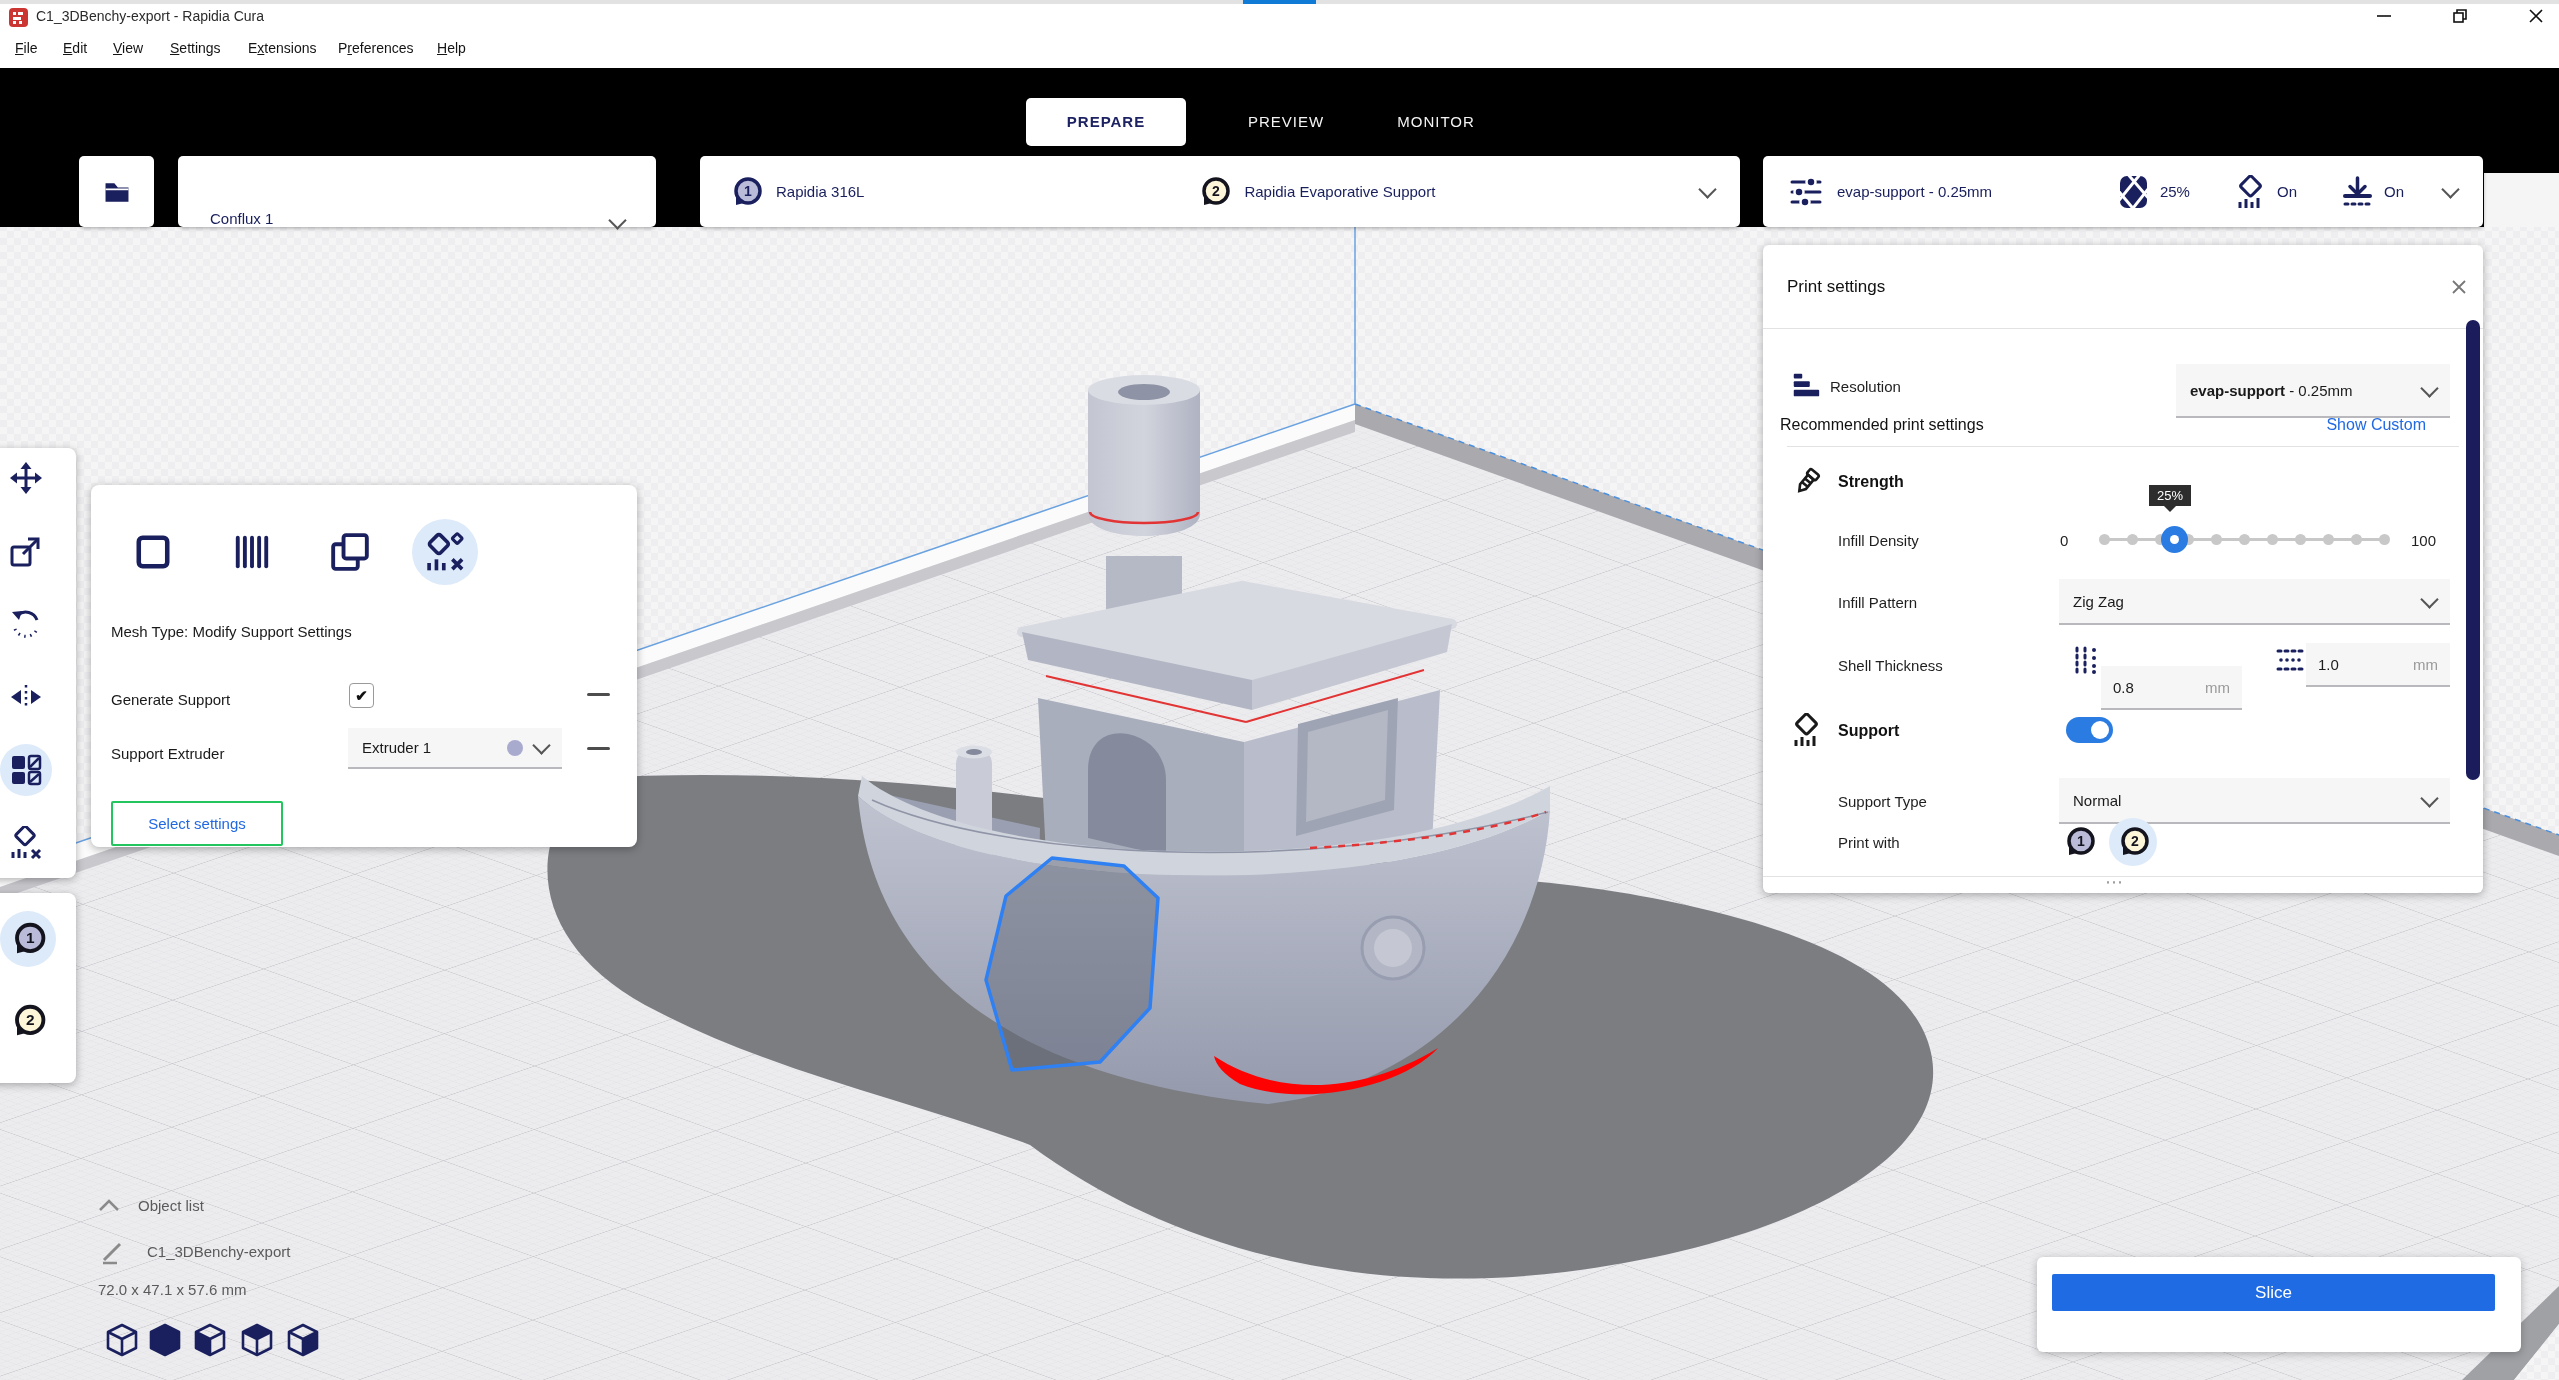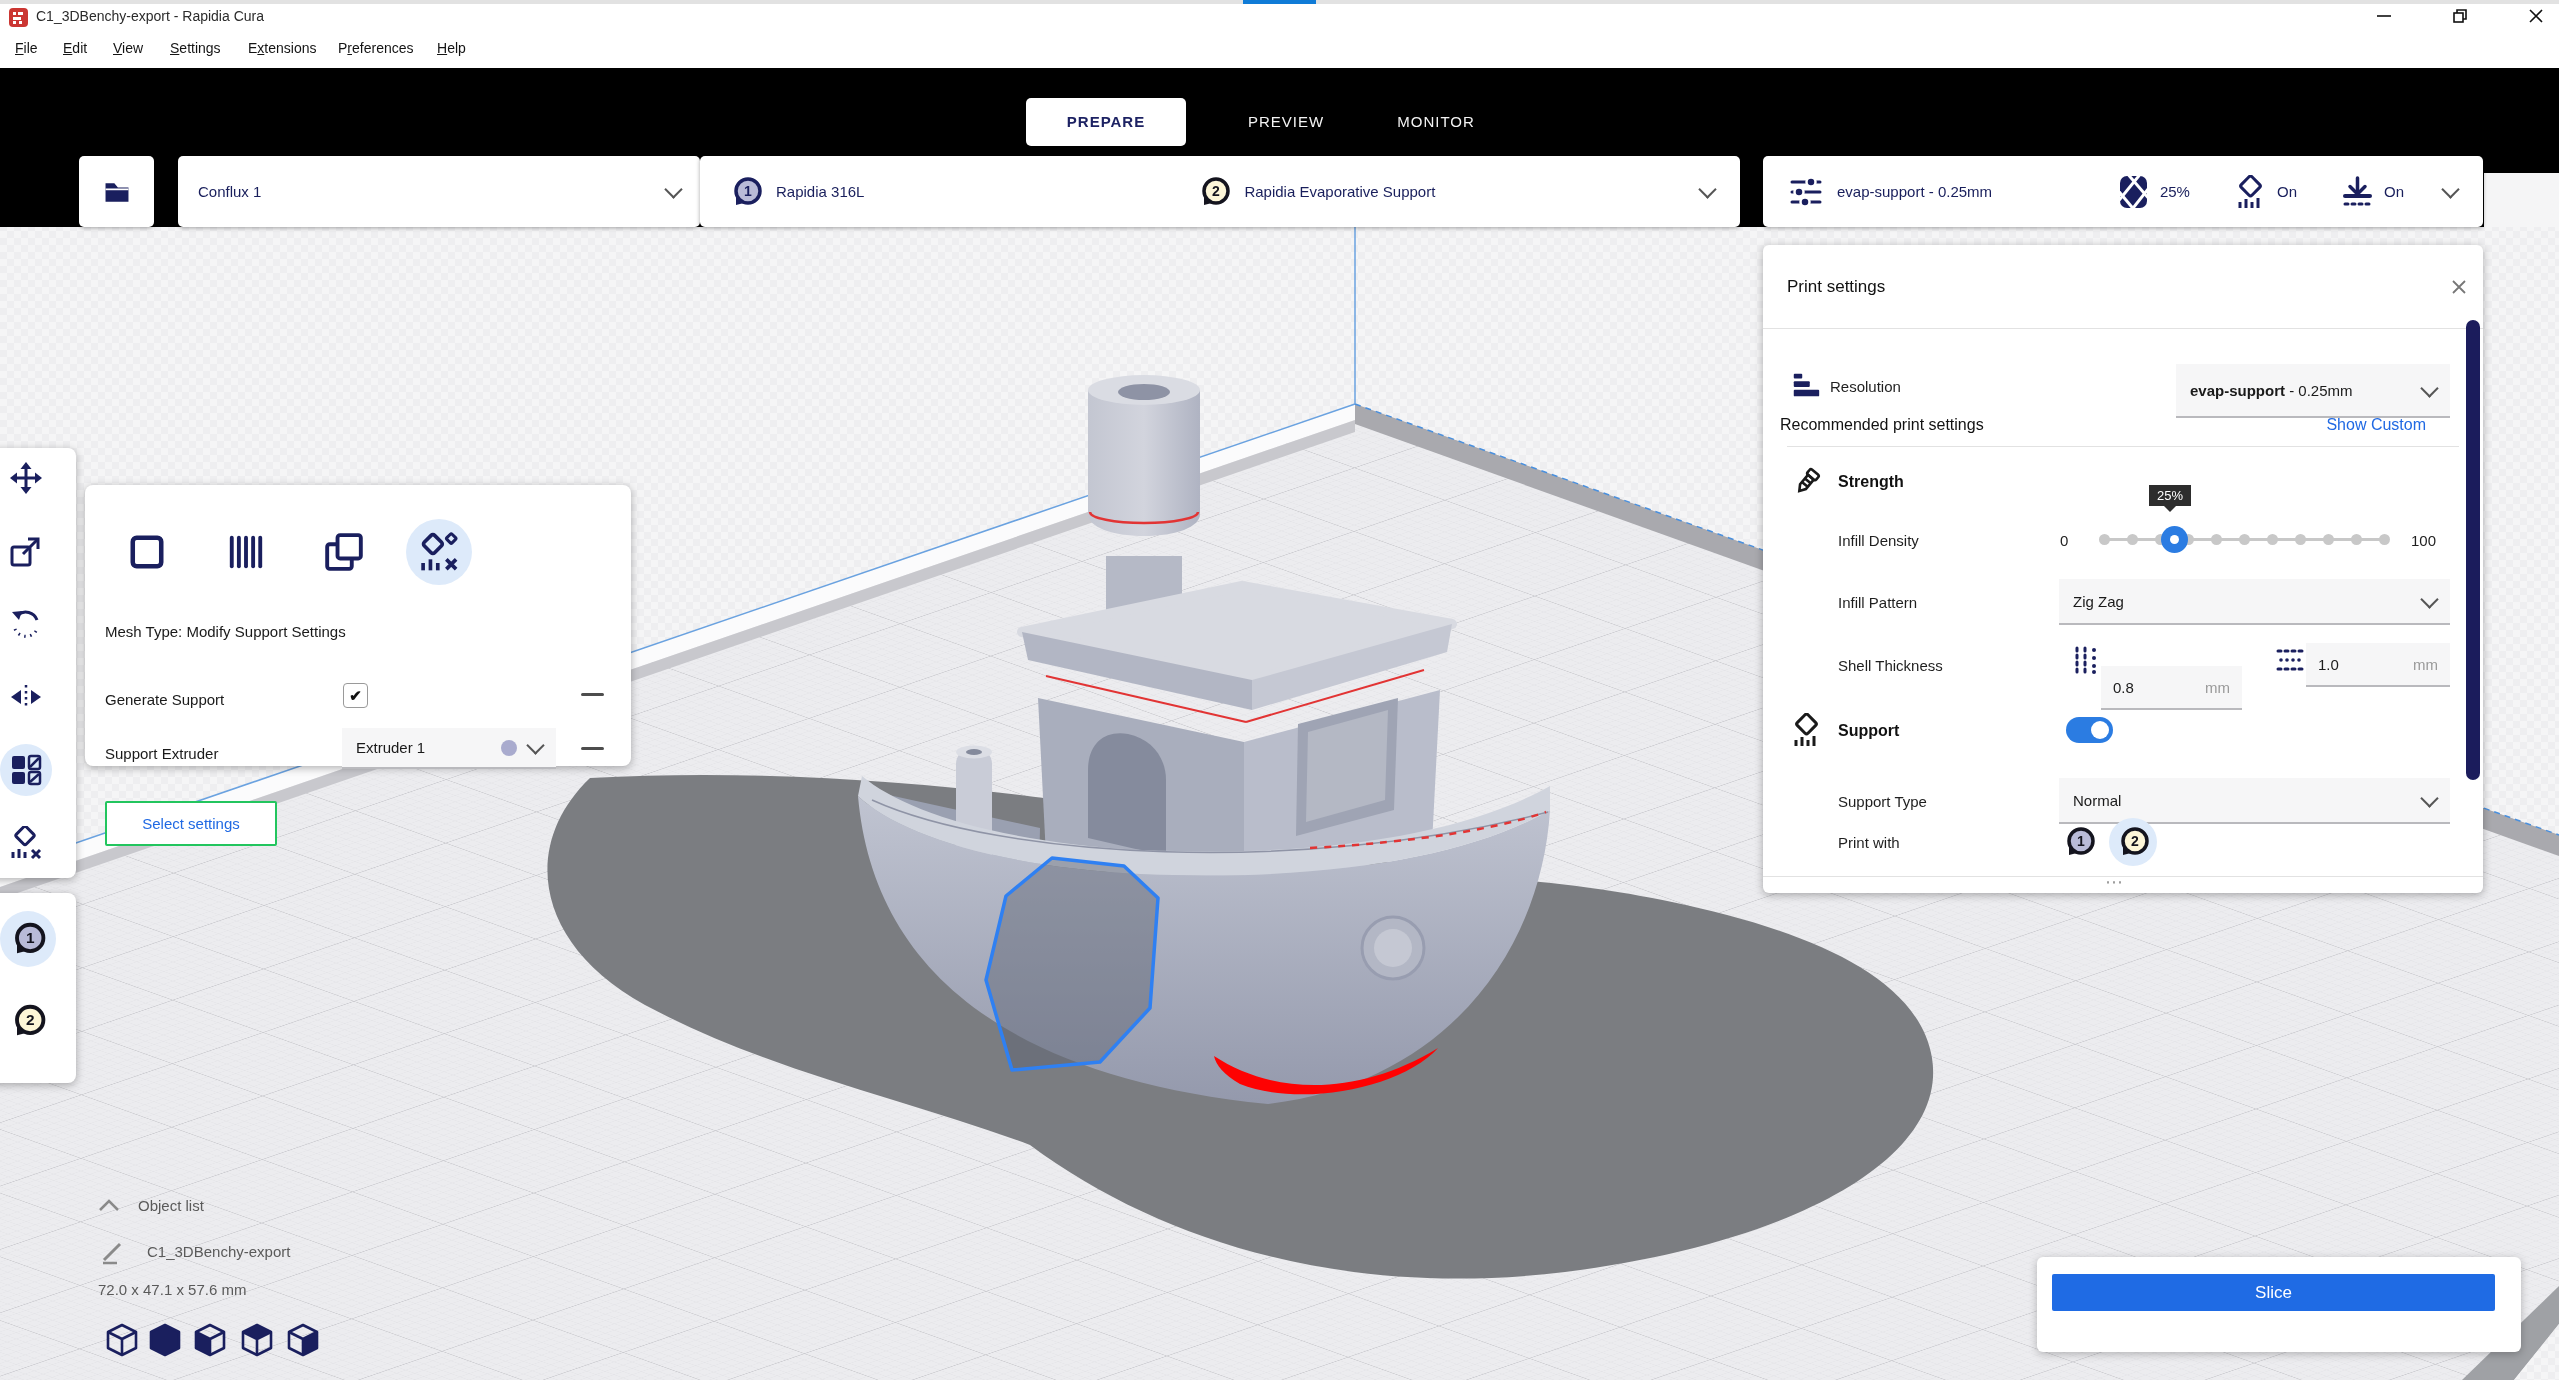--- a/index.html
+++ b/index.html
@@ -214,21 +214,21 @@
   </div>
   <div class="abs corner-patch"></div>
 
   <div class="card" style="left:79px;width:75px;justify-content:center;">
     <svg width="30" height="30" viewBox="0 0 34 34">
       <path d="M4 7 h10 l4 5 h12 v16 H4 Z" fill="#1a1f5e"></path>
       <path d="M4 14 h26" stroke="#fff" stroke-width="2"></path>
     </svg>
   </div>
 
-  <div class="card" style="left:178px;width:522px;padding:0 20px;box-sizing:border-box;">
+  <div class="card" style="left:178px;width:478px;padding:0 32px;box-sizing:border-box;align-items:flex-end;">
     <span class="card-label" style="flex:1;">Conflux 1</span>
     <span class="chv" style="margin-top:-5px;"></span>
   </div>
 
   <div class="card" style="left:700px;width:1040px;padding:0 26px;box-sizing:border-box;">
     <span class="badge">
       <svg width="40" height="40" viewBox="0 0 40 40">
         <circle cx="22" cy="19" r="12" fill="#b9bbd8" stroke="#1a1f5e" stroke-width="3.5"></circle>
         <path d="M10 19 L10 33 L20 30.5 A12 12 0 0 1 10 19 Z" fill="#1a1f5e"></path>
         <text x="22" y="24" text-anchor="middle" font-size="14" font-weight="bold" fill="#1a1f5e" font-family="Liberation Sans, sans-serif">1</text>
@@ -368,21 +368,21 @@
     </div>
     <div class="ti" style="top:102px;width:52px;height:52px;">
       <svg width="44" height="44" viewBox="0 0 40 40">
         <circle cx="22" cy="19" r="12" fill="#fdf6d8" stroke="#14141e" stroke-width="3.5"></circle>
         <path d="M10 19 L10 33 L20 30.5 A12 12 0 0 1 10 19 Z" fill="#14141e"></path>
         <text x="22" y="24" text-anchor="middle" font-size="14" font-weight="bold" fill="#14141e" font-family="Liberation Sans, sans-serif">2</text>
       </svg>
     </div>
   </div>
 
-  <div class="panel" style="left:85px;top:485px;width:546px;height:281px;">
+  <div class="panel" style="left:91px;top:485px;width:546px;height:362px;">
     <div class="abs" style="left:40px;top:45px;width:44px;height:44px;">
       <svg width="44" height="44" viewBox="0 0 34 34">
         <rect x="6" y="6" width="22" height="22" rx="3" fill="none" stroke="#1a1f5e" stroke-width="3.5"></rect>
       </svg>
     </div>
     <div class="abs" style="left:139px;top:45px;width:44px;height:44px;">
       <svg width="44" height="44" viewBox="0 0 34 34">
         <g stroke="#1a1f5e" stroke-width="3" stroke-linecap="round">
           <line x1="6" y1="6" x2="6" y2="28"></line>
             <line x1="11.5" y1="6" x2="11.5" y2="28"></line>

